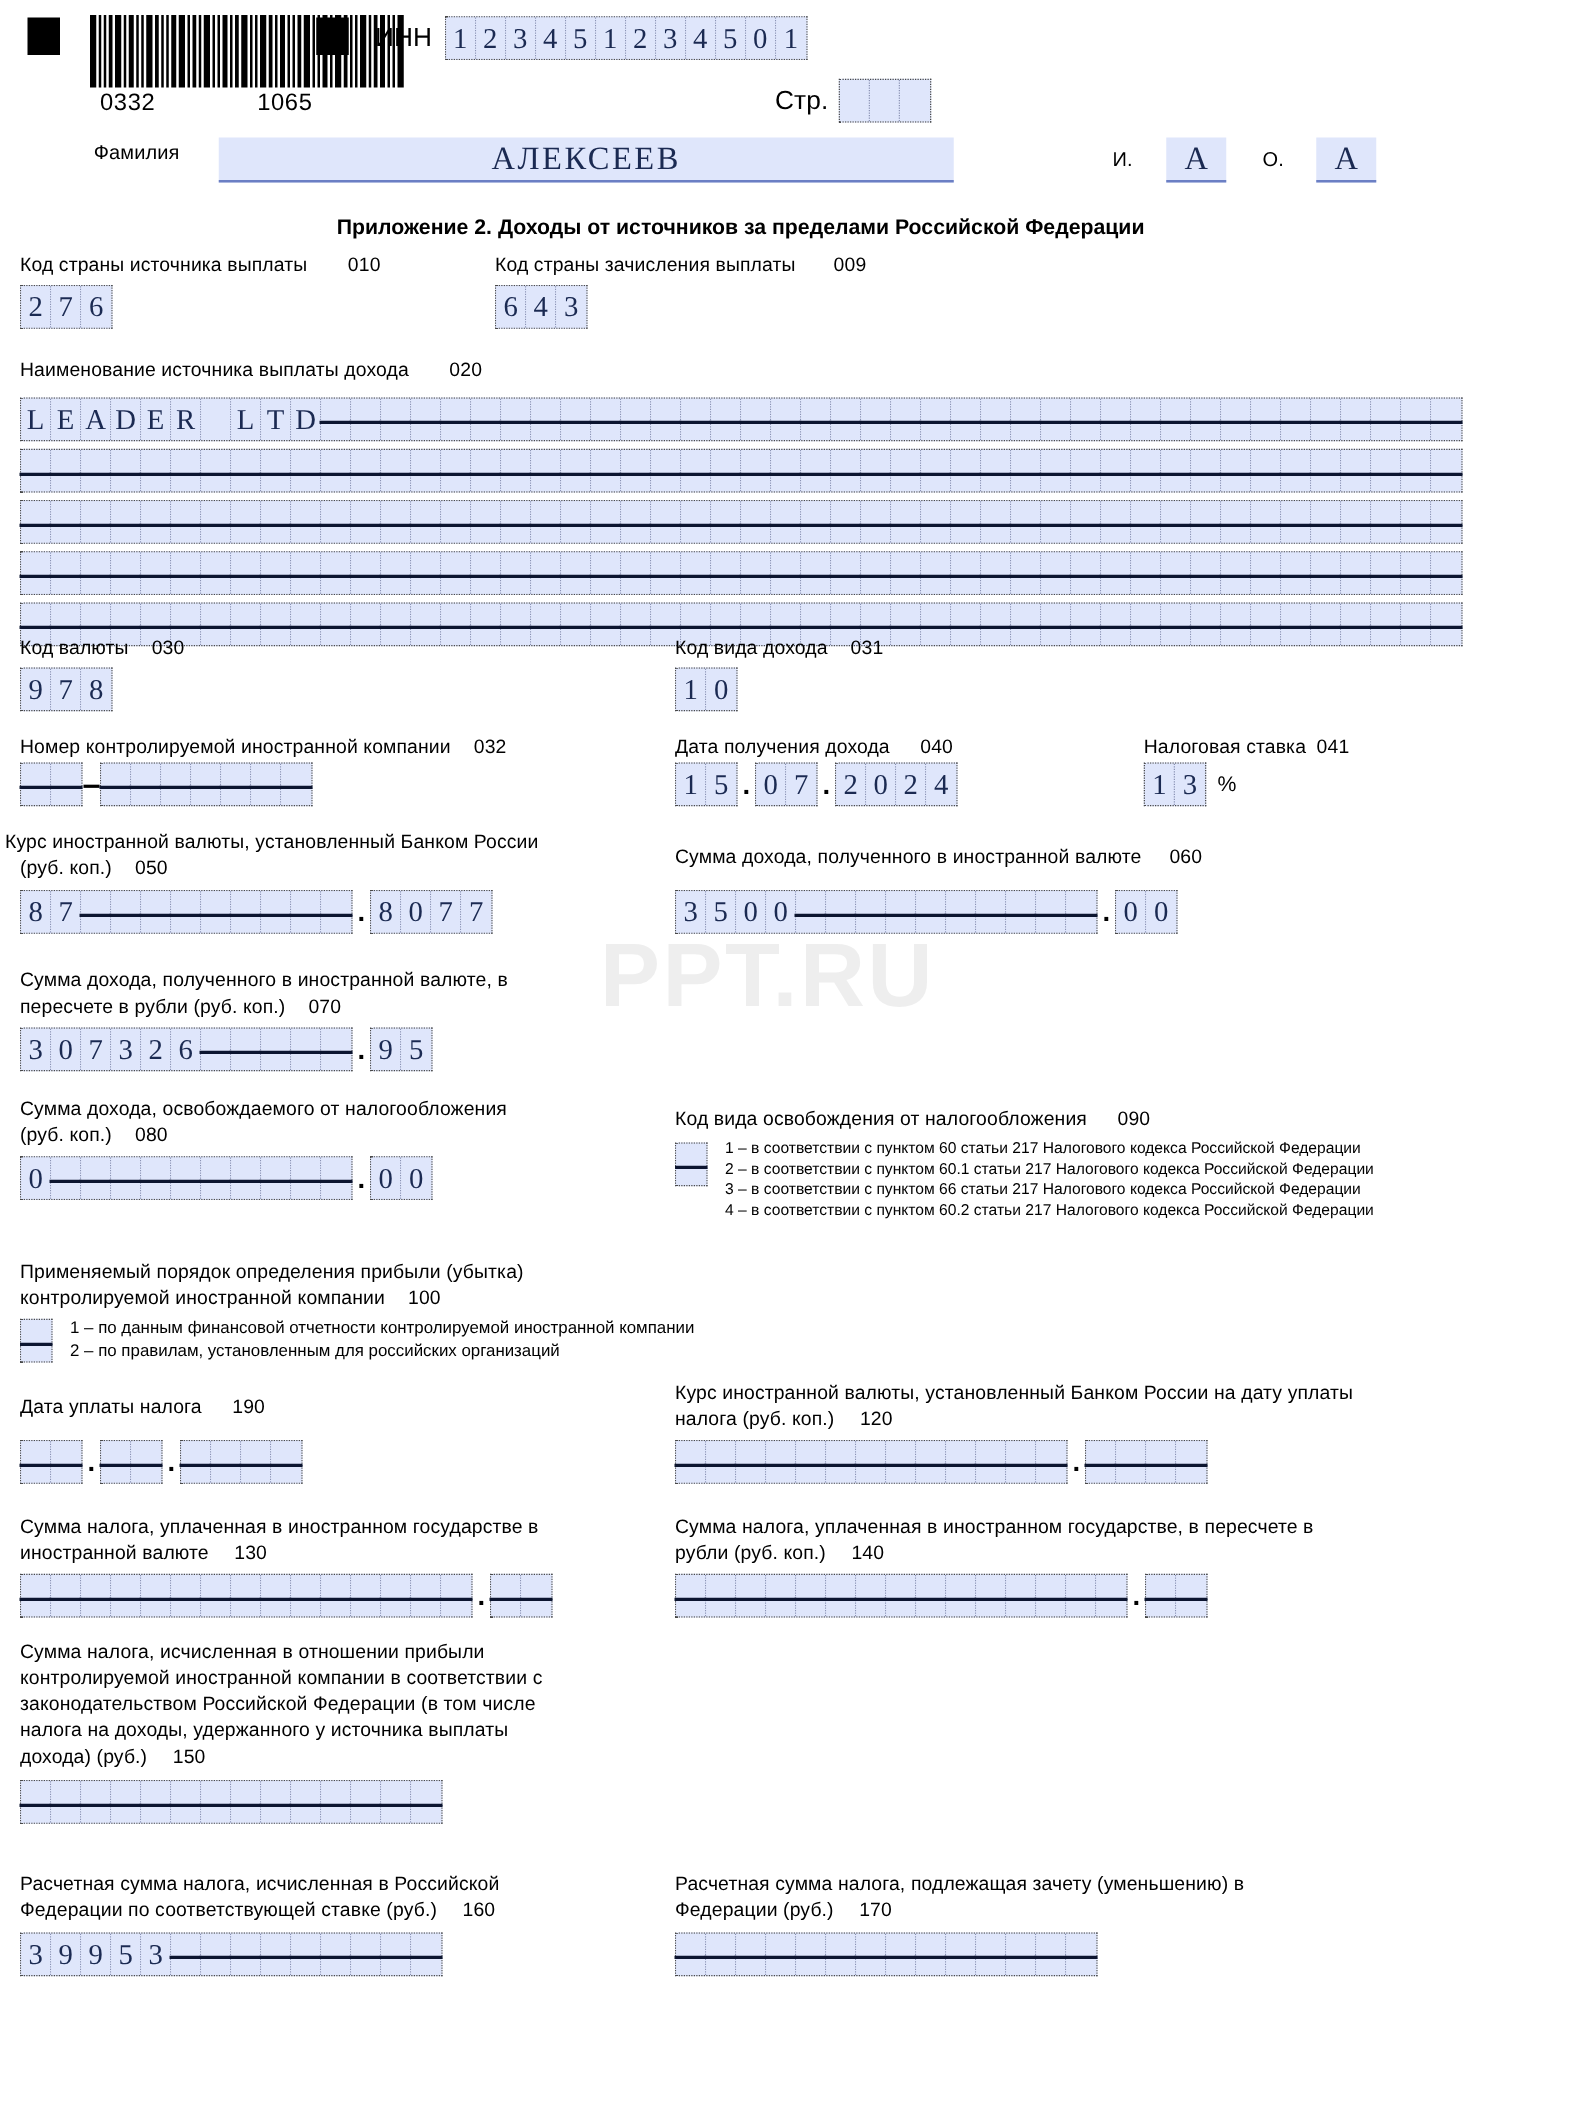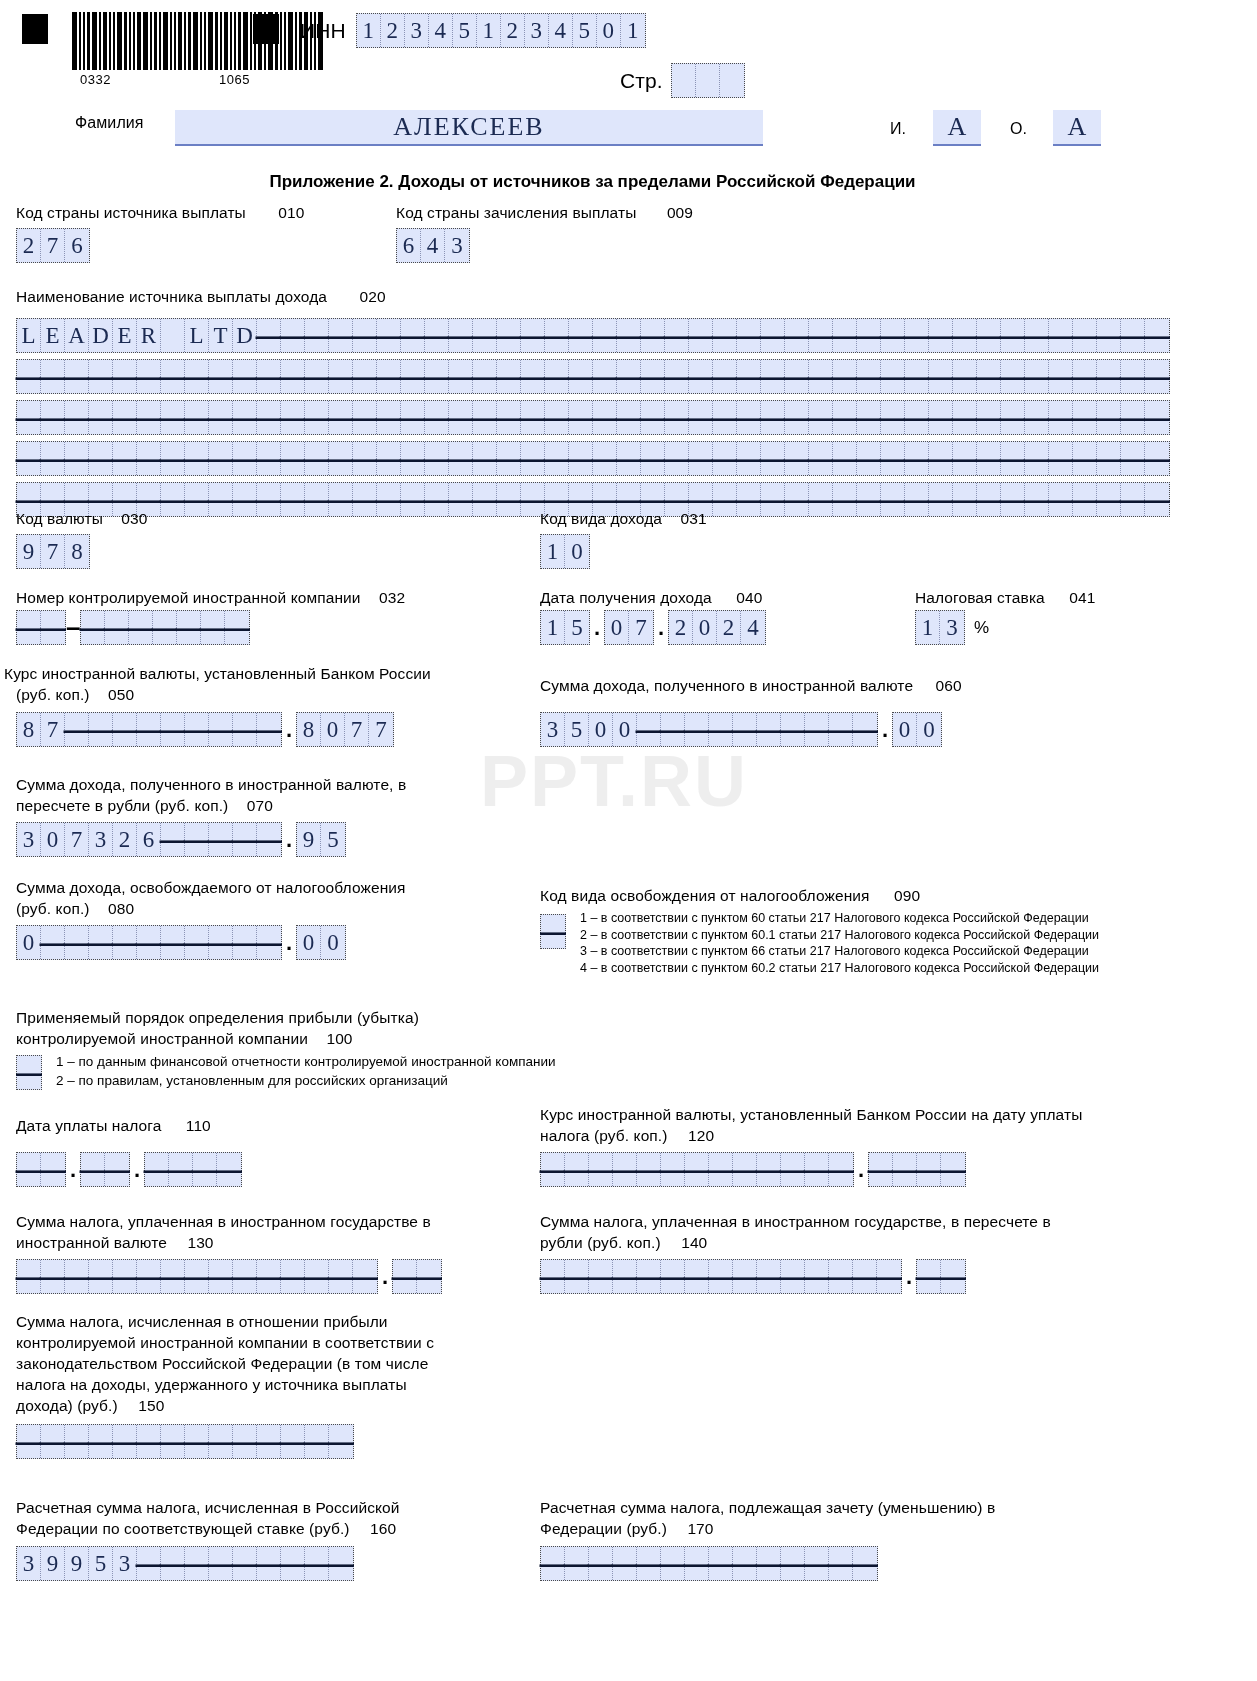--- a/index.html
+++ b/index.html
@@ -43,21 +43,21 @@
   .dot-sep{
     width:14px;text-align:center;font-size:26px;line-height:33px;
     font-weight:bold;color:#000;
   }
   .dot-sep.small{font-size:22px;}
 
   
   .sq{width:26px;height:30px;background:#000;}
   .barcode{display:flex;align-items:flex-end;height:58px;}
   .barcode i{display:block;background:#000;margin-right:2px;height:58px;}
-  .bc-num{font-size:13px;letter-spacing:0.5px;}
+  .bc-num{font-size:19px;letter-spacing:0.5px;}
 
   
   .namestrip{
     background:#dfe6fb;border-bottom:2px solid #6b7fc4;
     height:34px;display:flex;align-items:center;justify-content:center;
     font-family:"Liberation Serif","DejaVu Serif",serif;
     font-size:26px;color:#1b2a52;letter-spacing:2px;
   }
   .initbox{
     background:#dfe6fb;border-bottom:2px solid #6b7fc4;
@@ -554,21 +554,21 @@
           <span class="cell">2</span>
           <span class="cell">0</span>
           <span class="cell">2</span>
           <span class="cell">4</span>
         </span>
       </span>
   </div>
 
   <div class="abs lbl" style="left:915px;top:588px;">
     <span>Налоговая ставка</span>
-    <span style="margin-left:20px;">041</span>
+    <span style="margin-left:4px;">041</span>
   </div>
   <div class="abs fieldrow" style="left:915px;top:610px;">
     <span class="cellbox">
         <span class="cells" id="f041">
           <span class="cell">1</span>
           <span class="cell">3</span>
         </span>
       </span>
     <span class="lbl" style="margin-left:9px;font-size:17px;">%</span>
   </div>
@@ -723,21 +723,21 @@
         <span class="cell dash">—</span>
       </span>
   </div>
   <div class="abs" id="f100-options" style="left:56px;top:1052px;">
       <div class="fn2">1 – по данным финансовой отчетности контролируемой иностранной компании</div>
       <div class="fn2">2 – по правилам, установленным для российских организаций</div>
     </div>
 
   <div class="abs lbl nowrap" style="left:16px;top:1116px;">
     <span>Дата уплаты налога</span>
-    <span style="margin-left:20px;">110</span>
+    <span style="margin-left:20px;">190</span>
   </div>
   <div class="abs fieldrow" style="left:16px;top:1152px;">
     <span class="cellbox">
         <span class="cells" id="f110d">
           <span class="cell dash">—</span>
           <span class="cell dash">—</span>
         </span>
       </span>
     <span class="dot-sep small">.</span>
     <span class="cellbox">

